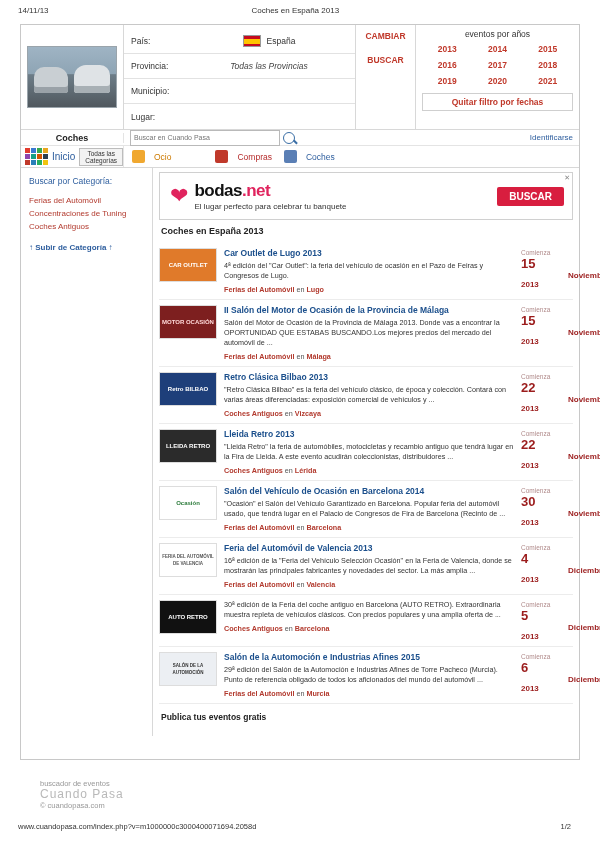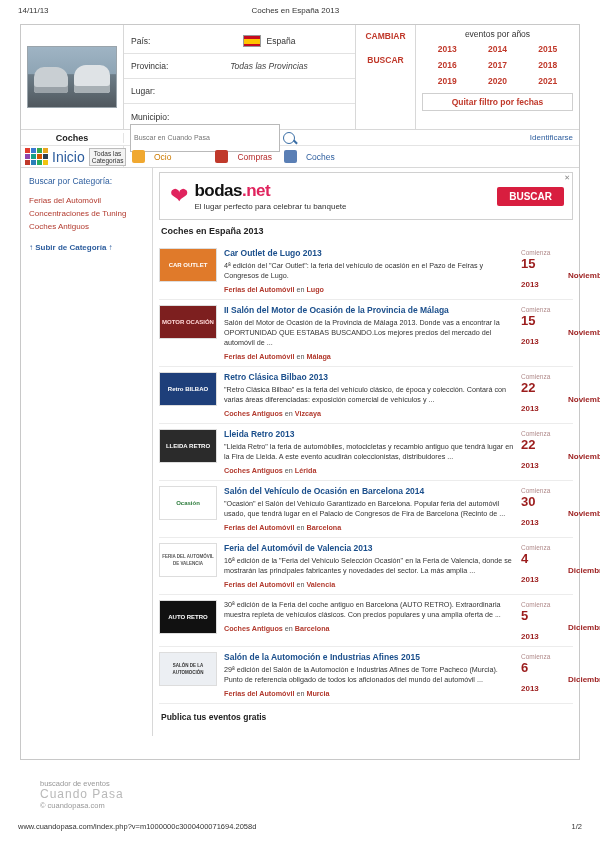--- a/index.html
+++ b/index.html
@@ -170,21 +170,21 @@
     border-right: 1px solid #e4e4e4;
   }
   .search-cell {
     flex: 1;
     display: flex;
     align-items: center;
     padding-left: 6px;
   }
   .search-input {
     width: 150px;
-    height: 28px;
+    height: 16px;
     border: 1px solid #b9b9b9;
     font-size: 7px;
     color: #777;
     padding: 0 3px;
     background: #fff;
   }
   .search-icon {
     width: 12px; height: 12px;
     margin-left: 3px;
     border-radius: 50%;
@@ -217,21 +217,21 @@
   .palette {
     width: 103px;
     display: flex;
     align-items: center;
     padding-left: 4px;
     border-right: 1px solid #e4e4e4;
     height: 100%;
   }
   .swatches { display: grid; grid-template-columns: repeat(4, 5px); grid-auto-rows: 5px; gap: 1px; margin-right: 4px;}
   .sw { width: 5px; height: 5px; }
-  .home-link { color: #2e5e9e; font-size: 14px; text-decoration: none; margin-right: 4px; }
+  .home-link { color: #2e5e9e; font-size: 10px; text-decoration: none; margin-right: 4px; }
   .cat-btn {
     font-size: 6.5px;
     line-height: 7px;
     color: #333;
     border: 1px solid #bcbcbc;
     background: #f3f3f3;
     padding: 1px 2px;
     text-align: center;
   }
   .tabs { display: flex; align-items: center; gap: 12px; padding-left: 8px; }
@@ -379,21 +379,21 @@
     left: 40px;
     top: 778px;
     width: 200px;
     font-size: 7.5px;
     color: #999;
     line-height: 11px;
   }
   .footer .f-big { font-size: 12px; color: #b9b9b9; letter-spacing: 1px; }
   .print-footer {
     position: absolute;
-    left: 0; right: 0;
+    left: 0; right: 11px;
     top: 822px;
     display: flex;
     justify-content: space-between;
     padding: 0 18px;
     font-size: 7.5px;
     color: #333;
   }
 </style>
 </head>
 <body>
@@ -418,25 +418,25 @@
         <span class="flag-cell">
           <i class="flag"></i>
           <span>España</span>
         </span>
       </div>
       <div class="filter-row">
         <span class="filter-label">Provincia:</span>
         <span class="filter-value">Todas las Provincias</span>
       </div>
       <div class="filter-row">
+        <span class="filter-label">Municipio:</span>
+        <span class="filter-value"></span>
+      </div>
+      <div class="filter-row">
         <span class="filter-label">Lugar:</span>
-        <span class="filter-value"></span>
-      </div>
-      <div class="filter-row">
-        <span class="filter-label">Municipio:</span>
         <span class="filter-value"></span>
       </div>
     </div>
 
     <div class="action-col">
       <a class="action-link" href="#">CAMBIAR</a>
       <a class="action-link" href="#">BUSCAR</a>
     </div>
 
     <div class="years-box">

